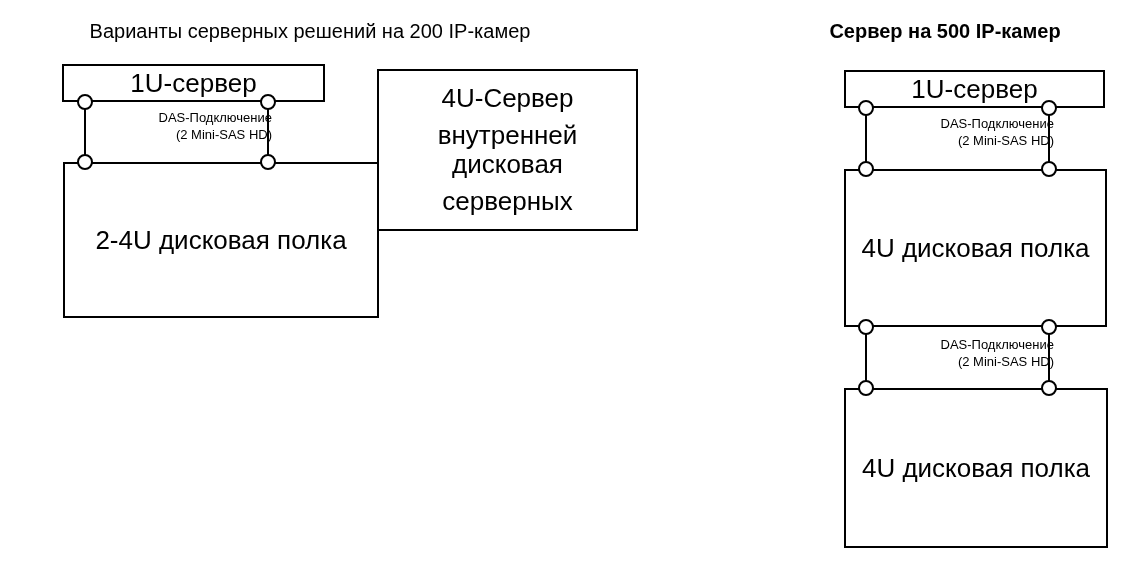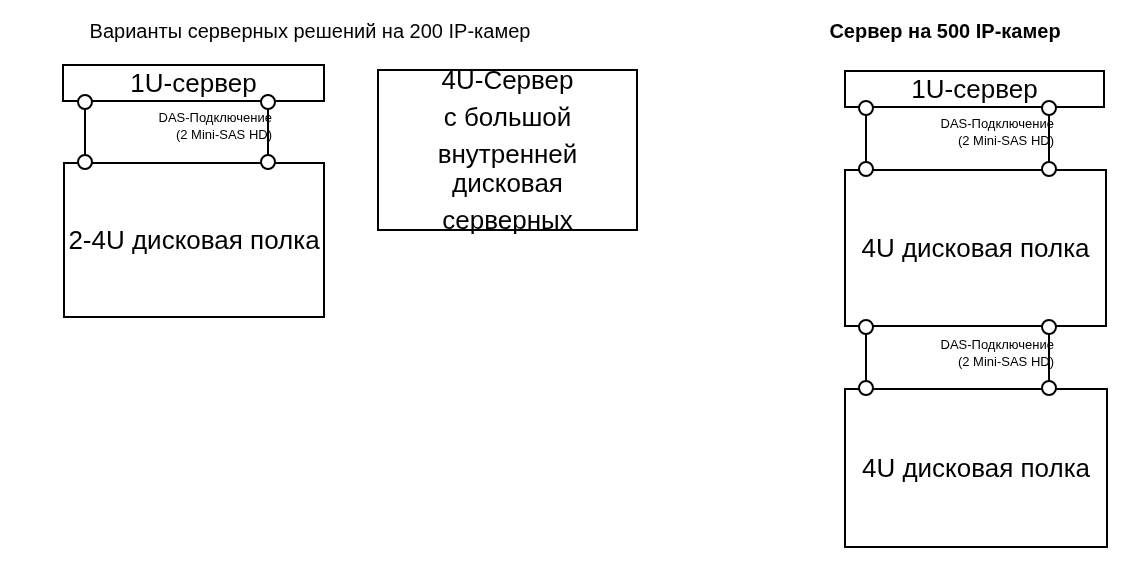--- a/index.html
+++ b/index.html
@@ -89,27 +89,26 @@
   <div class="das-label" style="left:88px; top:109px; width:184px;">
     <div>DAS-Подключение</div>
     <div>(2 Mini-SAS HD)</div>
   </div>
 
   <div class="dot" style="left:77px; top:94px;"></div>
   <div class="dot" style="left:260px; top:94px;"></div>
   <div class="dot" style="left:77px; top:154px;"></div>
   <div class="dot" style="left:260px; top:154px;"></div>
 
-  <div class="box" style="left:42px; top:162px; width:262px; height:156px;text-align:right;">
+  <div class="box" style="left:42px; top:162px; width:316px; height:156px;text-align:right;">
     <span>2-4U дисковая полка</span>
   </div>
 
   <div class="box" style="left:356px; top:69px; width:261px; height:162px;gap:8px;">
     <div>4U-Сервер</div>
-    <div>с большой</div>
     <div>внутренней дисковая</div>
     <div>серверных</div>
   </div>
 
   <div class="box" style="left:823px; top:70px; width:261px; height:38px;">
     <span>1U-сервер</span>
   </div>
 
   <div class="vline" style="left:865px; top:108px; height:61px;"></div>
   <div class="vline" style="left:1048px; top:108px; height:61px;"></div>

